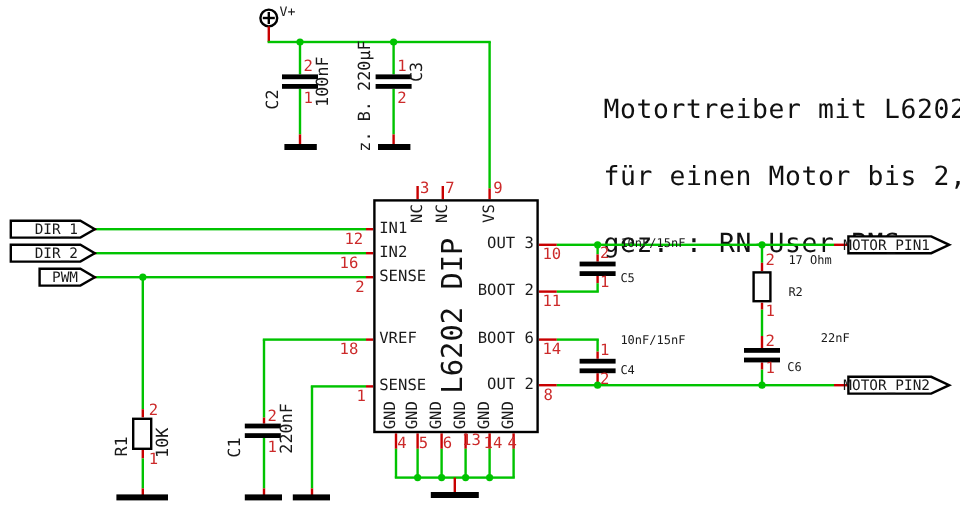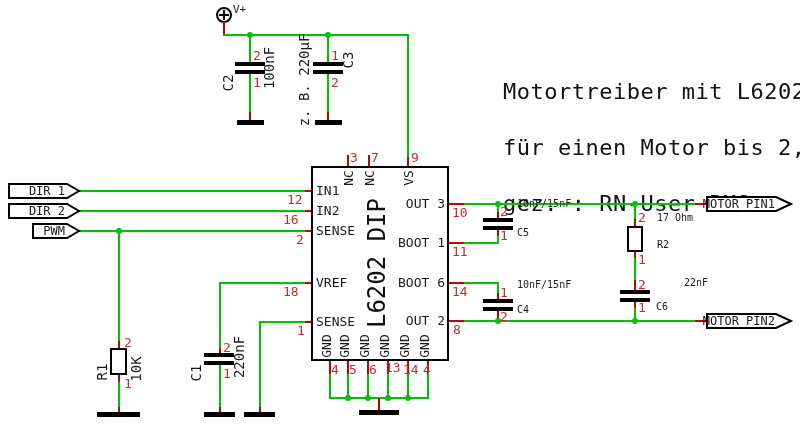--- a/index.html
+++ b/index.html
@@ -217,21 +217,21 @@
   <div class="chip"></div>
   <span class="bigname">L6202 DIP</span>
 
   <span class="chiplab" style="left:316px;top:184px">IN1</span>
   <span class="chiplab" style="left:316px;top:204px">IN2</span>
   <span class="chiplab" style="left:316px;top:224px">SENSE</span>
   <span class="chiplab" style="left:316px;top:276px">VREF</span>
   <span class="chiplab" style="left:316px;top:315px">SENSE</span>
 
   <span class="chiplab right" style="left:380px;top:197px">OUT 3</span>
-  <span class="chiplab right" style="left:380px;top:236px">BOOT 1</span>
+  <span class="chiplab right" style="left:380px;top:236px">BOOT 2</span>
   <span class="chiplab right" style="left:380px;top:276px">BOOT 6</span>
   <span class="chiplab right" style="left:380px;top:314px">OUT 2</span>
 
   <span class="vchip" style="left:348px;top:178px">NC</span>
   <span class="vchip" style="left:369px;top:178px">NC</span>
   <span class="vchip" style="left:408px;top:178px">VS</span>
 
   <span class="vchip" style="left:326px;top:346px">GND</span>
   <span class="vchip" style="left:344px;top:346px">GND</span>
   <span class="vchip" style="left:364px;top:346px">GND</span>

